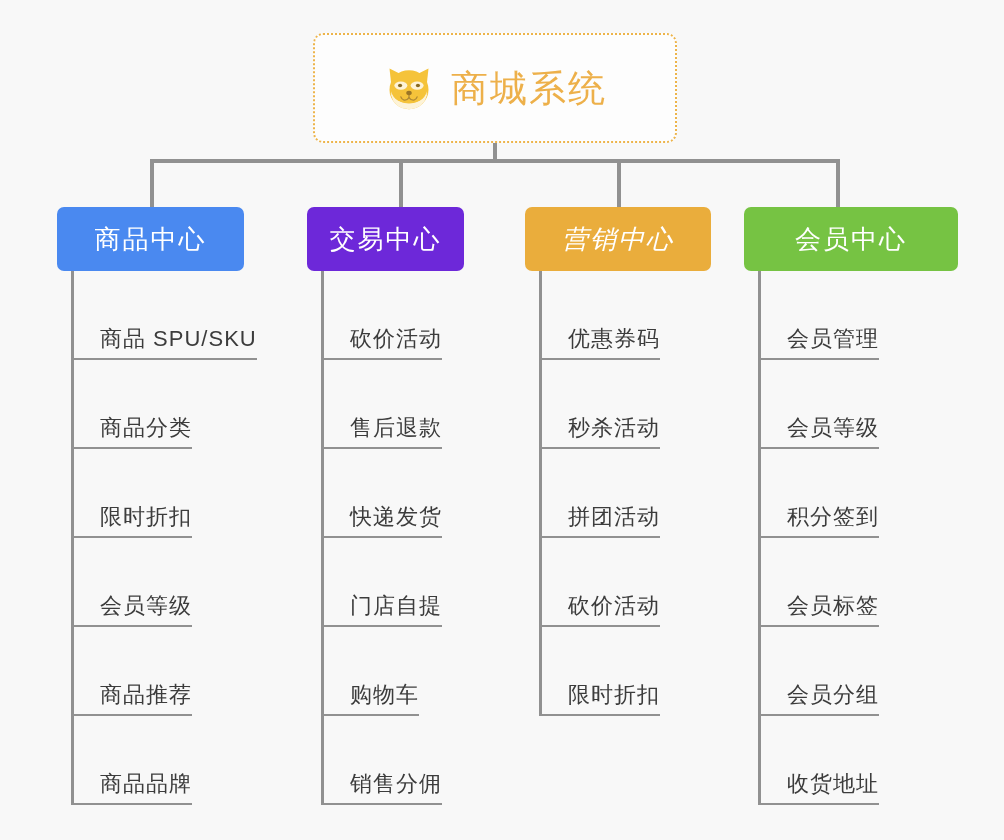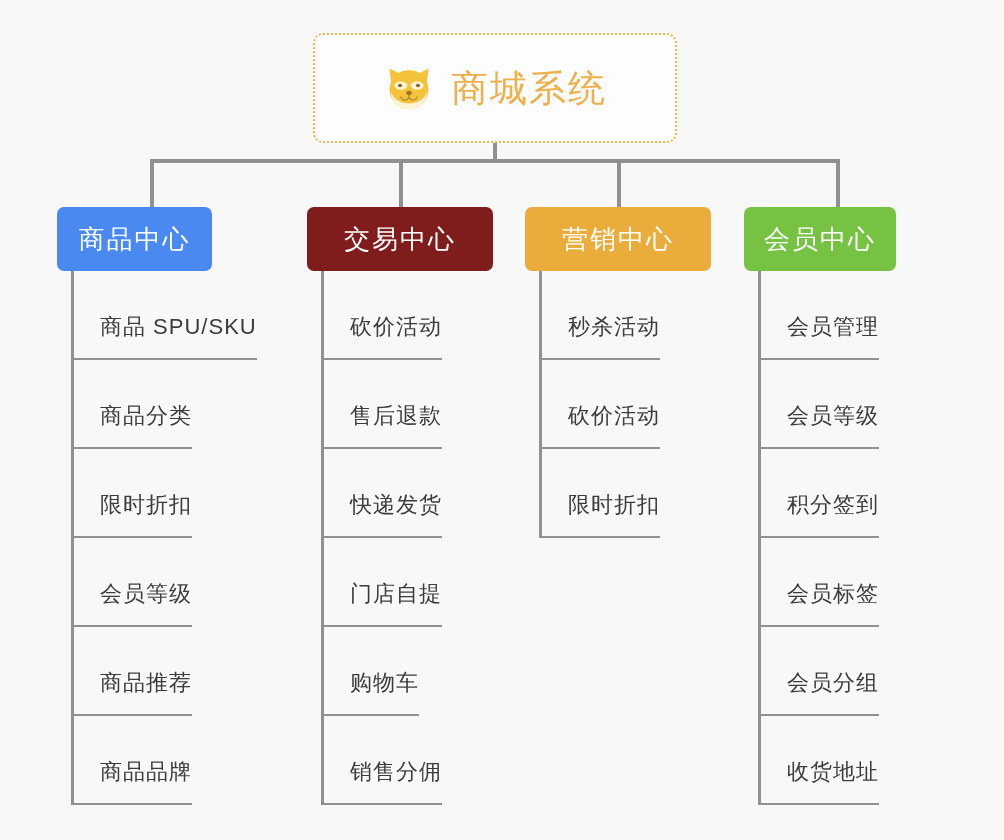--- a/index.html
+++ b/index.html
@@ -42,24 +42,24 @@
   .d4 { left: 836px; }
 
   
   .cat-box {
     position: absolute; top: 207px; height: 64px;
     border-radius: 7px;
     display: flex; align-items: center; justify-content: center;
     color: #ffffff; font-size: 26px; letter-spacing: 2px;
     white-space: nowrap;
   }
-  .cat-0 { left: 57px;  width: 155px; background: #4a89f0; }
-  .cat-1 { left: 307px; width: 186px; background: #7f1d1d; }
-  .cat-2 { left: 525px; width: 186px; background: #eaad3c; }
-  .cat-3 { left: 744px; width: 152px; background: #76c343; }
+  .cat-0 { left: 57px;  width: 187px; background: #4a89f0; }
+  .cat-1 { left: 307px; width: 157px; background: #6d28d9; }
+  .cat-2 { left: 525px; width: 186px; background: #eaad3c; font-style: italic; }
+  .cat-3 { left: 744px; width: 214px; background: #76c343; }
 
   
   .col {
     position: absolute;
     top: 271px;
     width: 230px;
     border-left: 3px solid #919191;
     padding-top: 0;
   }
   .col-0 { left: 71px; }
@@ -71,21 +71,21 @@
     height: 89px;
     display: flex;
     align-items: flex-end;
     padding-left: 26px;
   }
   .item-label {
     font-size: 22px;
     color: #3c3c3c;
     letter-spacing: 1px;
     line-height: 1.1;
-    padding-bottom: 19px;
+    padding-bottom: 7px;
     border-bottom: 2px solid #919191;
     white-space: nowrap;
     display: inline-block;
     margin-left: -26px;
     padding-left: 26px;
   }
 </style>
 </head>
 <body>
 
@@ -176,23 +176,29 @@
     <div class="item">
         <span class="item-label">购物车</span>
       </div>
     <div class="item">
         <span class="item-label">销售分佣</span>
       </div>
   </div>
 
   <div class="col col-2">
     <div class="item">
+        <span class="item-label">优惠券码</span>
+      </div>
+    <div class="item">
         <span class="item-label">秒杀活动</span>
       </div>
     <div class="item">
+        <span class="item-label">拼团活动</span>
+      </div>
+    <div class="item">
         <span class="item-label">砍价活动</span>
       </div>
     <div class="item">
         <span class="item-label">限时折扣</span>
       </div>
   </div>
 
   <div class="col col-3">
     <div class="item">
         <span class="item-label">会员管理</span>

